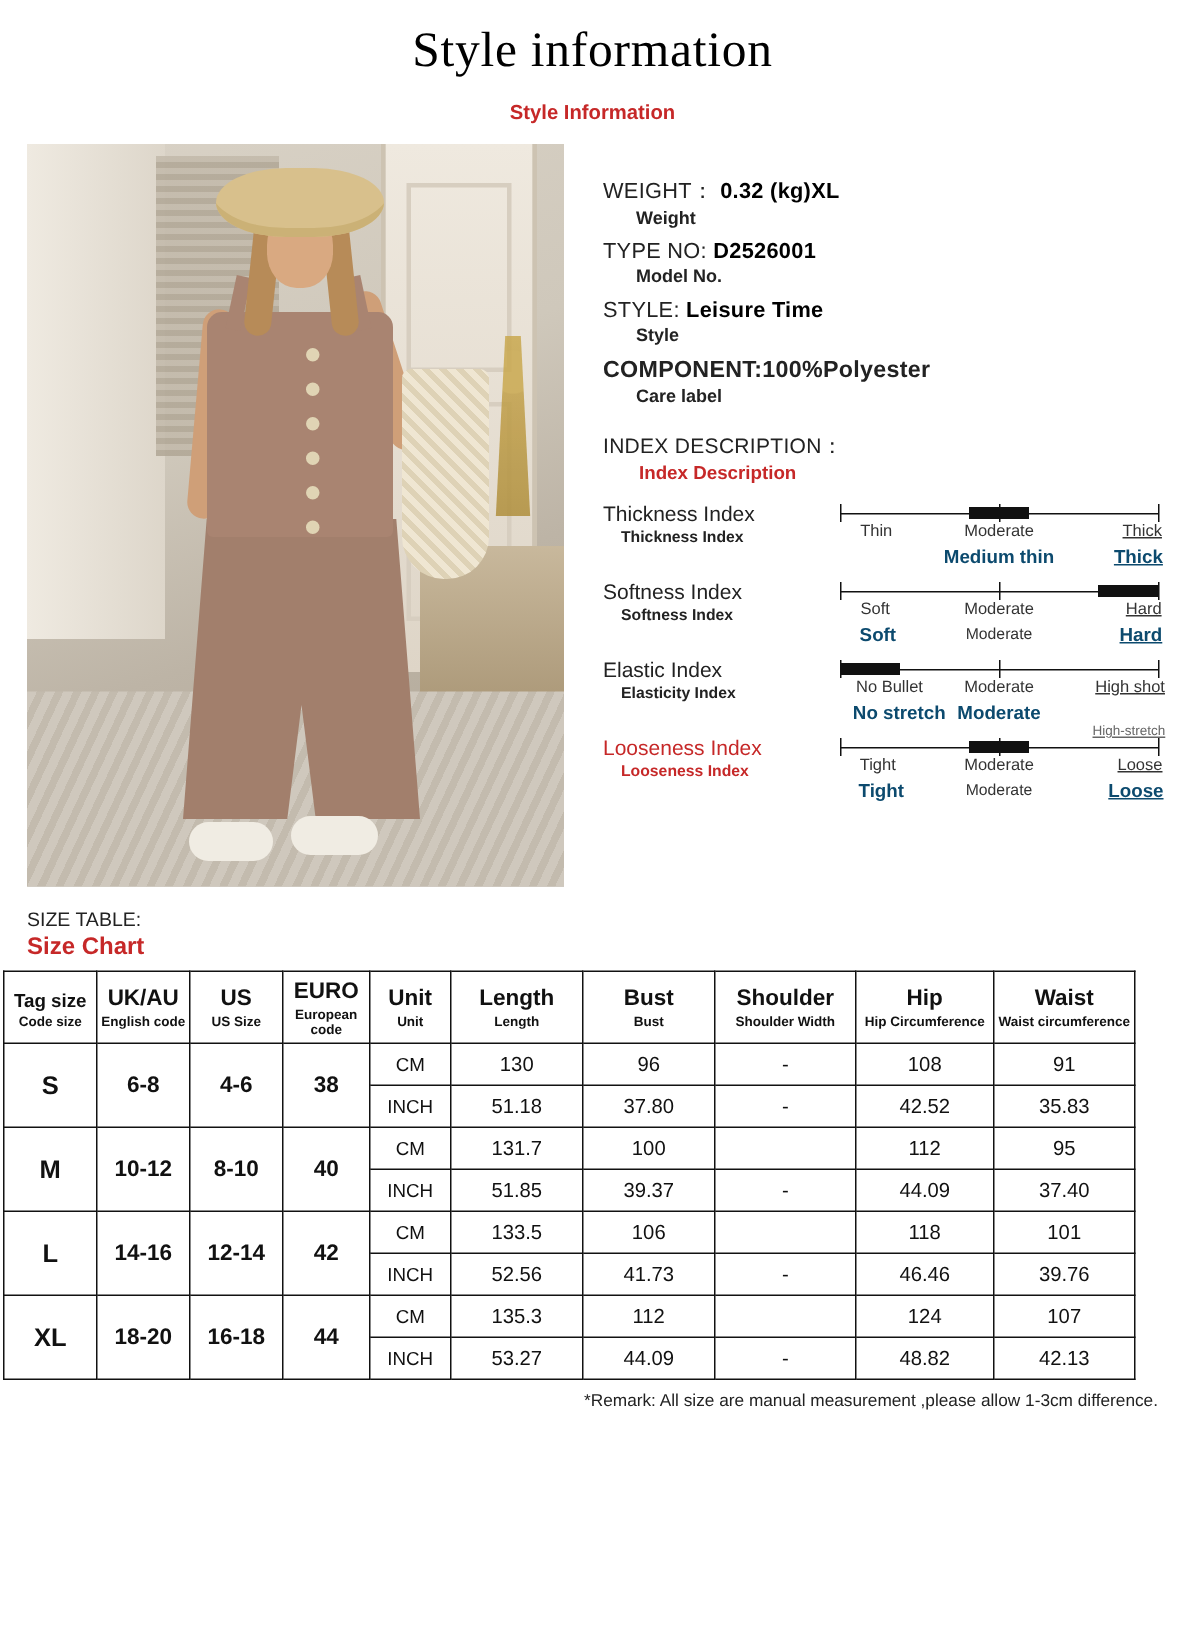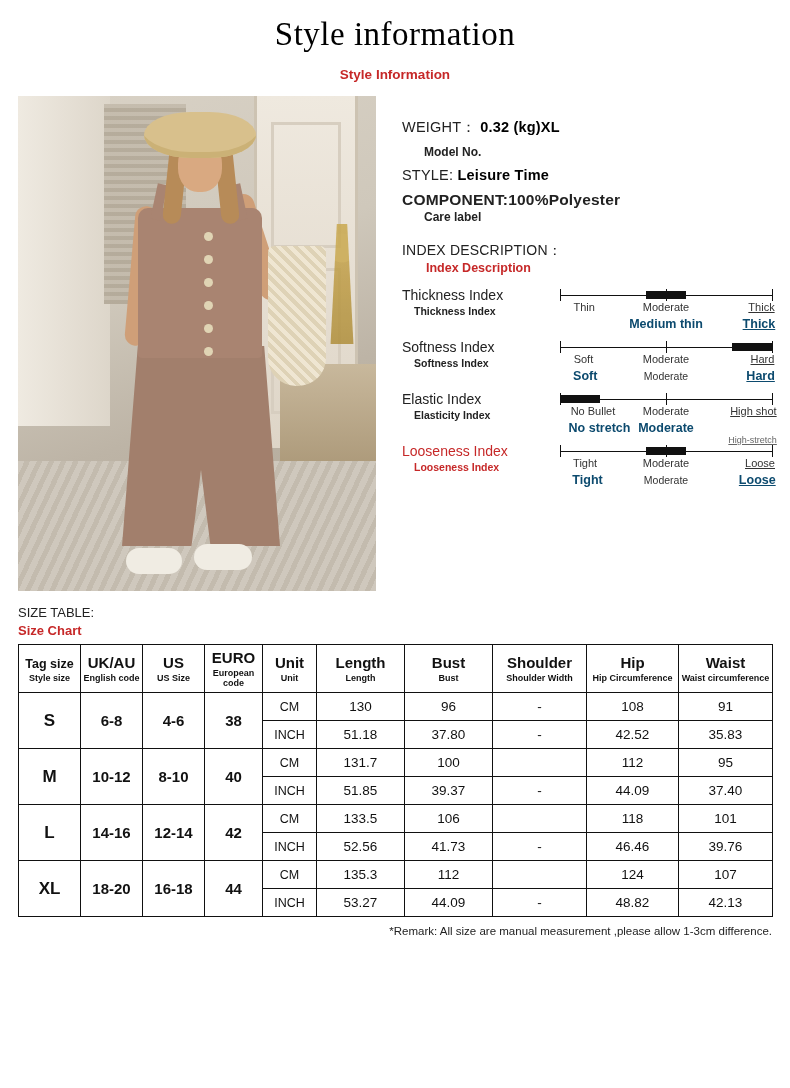--- a/index.html
+++ b/index.html
@@ -182,28 +182,28 @@
   .scale span.small { font-size: 9px; color:#666; top: 30px; }
 
   
   .size-head {
     margin: 14px 0 0 18px;
     font-size: 13px;
     color: #222;
   }
   .size-head-sub {
     margin: 3px 0 6px 18px;
-    font-size: 13px;
+    font-size: 16px;
     font-weight: bold;
     color: #c62828;
   }
   table.size {
     border-collapse: collapse;
     width: 754px;
-    margin: 0 18px;
+    margin: 0 2px;
     table-layout: fixed;
   }
   table.size th, table.size td {
     border: 1px solid #111;
     text-align: center;
     vertical-align: middle;
   }
   table.size th {
     padding: 4px 2px;
     font-weight: bold;
@@ -264,31 +264,37 @@
       <div class="ph-shoeR"></div>
     </div>
 
     <div class="specs">
 
       <div class="spec-row">
         <div class="spec-main">
           <span>WEIGHT：</span>
           <span class="spec-value">0.32 (kg)XL</span>
         </div>
+        <div class="spec-sub">Weight</div>
       </div>
 
       <div class="spec-row">
+        <div class="spec-main">
+          <span>TYPE NO:</span>
+          <span class="spec-value">D2526001</span>
+        </div>
         <div class="spec-sub">Model No.</div>
       </div>
 
       <div class="spec-row">
         <div class="spec-main">
           <span>STYLE:</span>
           <span class="spec-value">Leisure Time</span>
         </div>
+        <div class="spec-sub">Style</div>
       </div>
 
       <div class="spec-row">
         <div class="spec-main" style="font-size:15.5px;font-weight:bold;">
           <span>COMPONENT:100%Polyester</span>
         </div>
         <div class="spec-sub">Care label</div>
       </div>
 
       <div class="spec-row idx-head">
@@ -390,21 +396,21 @@
         <col style="width:88px">
         <col style="width:88px">
         <col style="width:94px">
       <col style="width:92px">
         <col style="width:94px">
     </colgroup>
     <thead>
       <tr>
         <th>
           <span class="th1">Tag size</span>
-          <span class="th2">Style size</span>
+          <span class="th2">Code size</span>
         </th>
         <th>
           <span class="th1 th-big">UK/AU</span>
           <span class="th2">English code</span>
         </th>
         <th>
           <span class="th1 th-big">US</span>
           <span class="th2">US Size</span>
         </th>
         <th>

